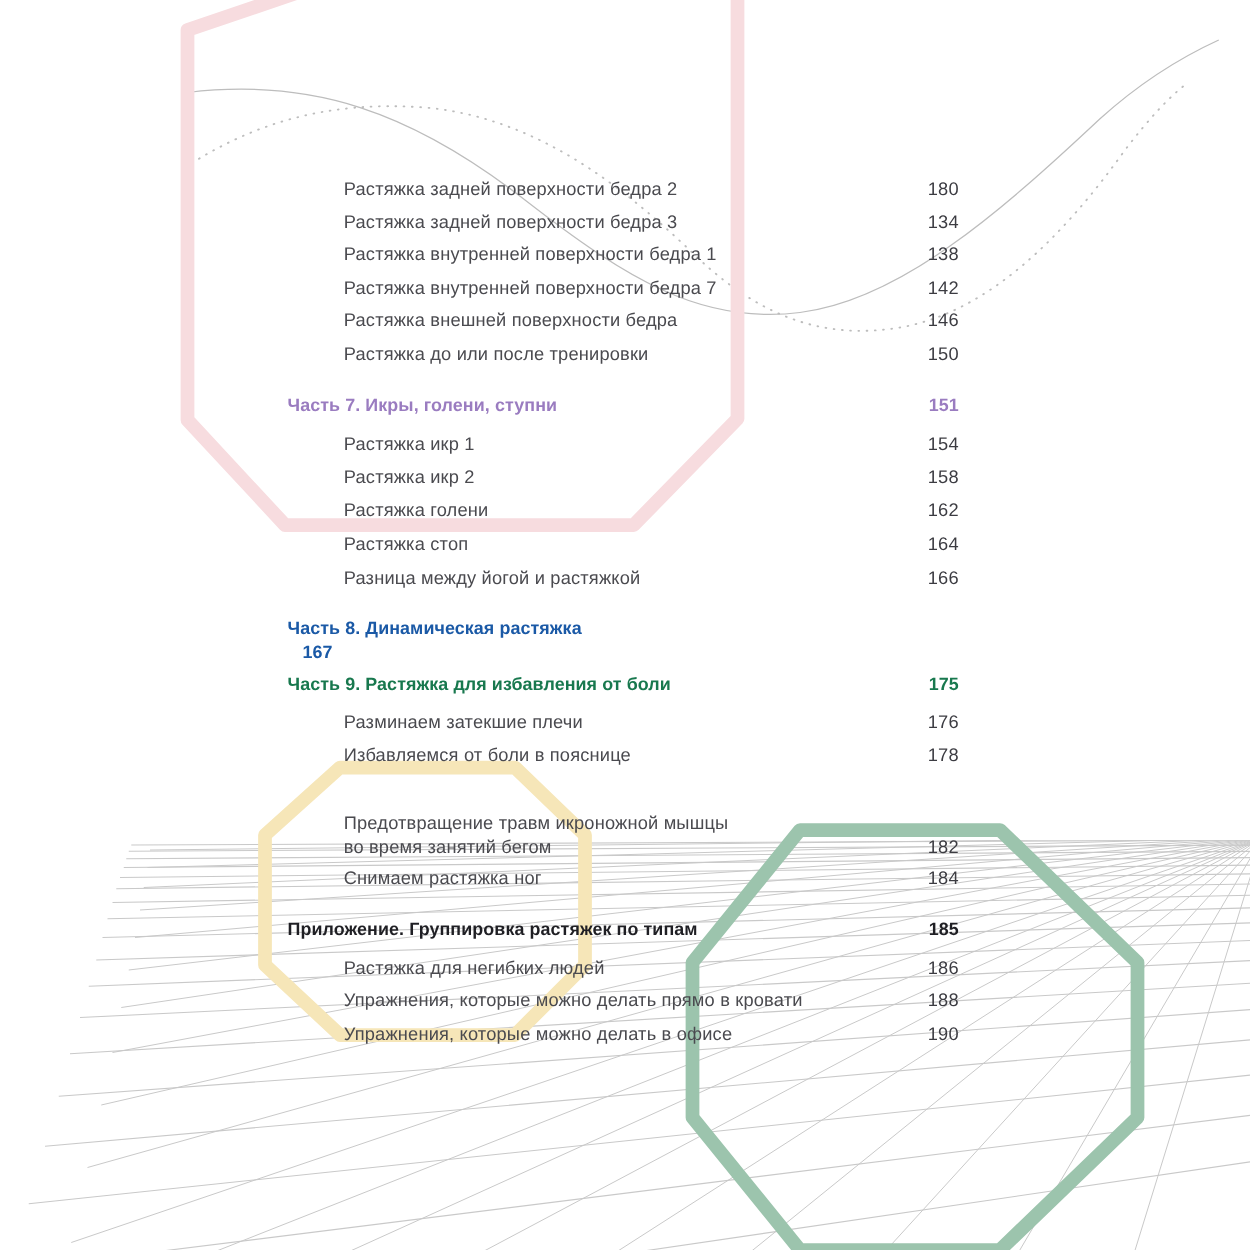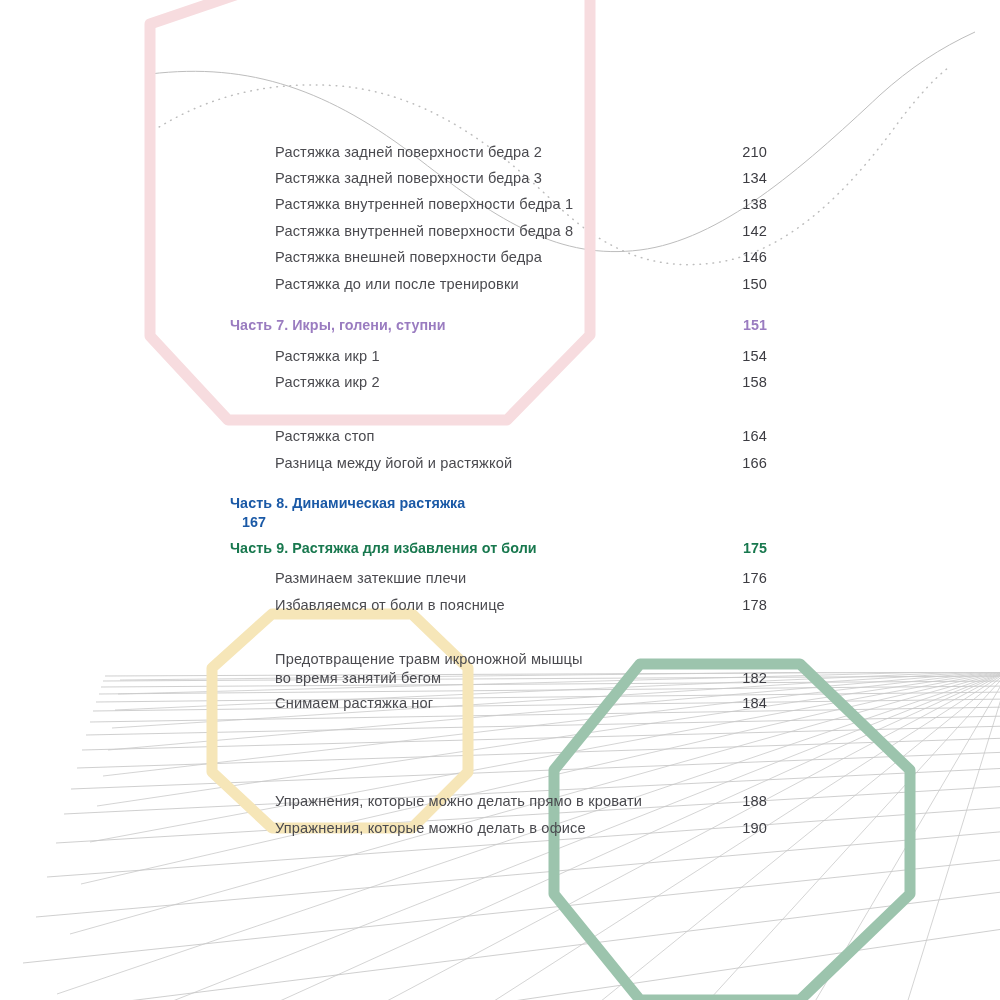--- a/index.html
+++ b/index.html
@@ -149,32 +149,32 @@
       <path d="M 272 614 L 412 614 L 468 668 L 468 772 L 412 828 L 272 828 L 212 772 L 212 668 Z" fill="none" stroke="#f6e6b8" stroke-width="11" stroke-linejoin="round"></path>
 
       <path d="M 640 664 L 800 664 L 910 770 L 910 894 L 800 1000 L 640 1000 L 554 894 L 554 770 Z" fill="none" stroke="#9cc4ad" stroke-width="11" stroke-linejoin="round"></path>
 
     </g>
   </svg>
 
   <div id="toc">
       <div class="row entry" style="top: 143px;">
         <span class="lbl">Растяжка задней поверхности бедра 2</span>
-        <span class="pg">210</span>
+        <span class="pg">180</span>
       </div>
       <div class="row entry" style="top: 169px;">
         <span class="lbl">Растяжка задней поверхности бедра 3</span>
         <span class="pg">134</span>
       </div>
       <div class="row entry" style="top: 195px;">
         <span class="lbl">Растяжка внутренней поверхности бедра 1</span>
         <span class="pg">138</span>
       </div>
       <div class="row entry" style="top: 222px;">
-        <span class="lbl">Растяжка внутренней поверхности бедра 8</span>
+        <span class="lbl">Растяжка внутренней поверхности бедра 7</span>
         <span class="pg">142</span>
       </div>
       <div class="row entry" style="top: 248px;">
         <span class="lbl">Растяжка внешней поверхности бедра</span>
         <span class="pg">146</span>
       </div>
       <div class="row entry" style="top: 275px;">
         <span class="lbl">Растяжка до или после тренировки</span>
         <span class="pg">150</span>
       </div>
@@ -182,20 +182,24 @@
         <span class="lbl">Часть 7. Икры, голени, ступни</span>
         <span class="pg">151</span>
       </div>
       <div class="row entry" style="top: 347px; gap: 17px;">
         <span class="lbl">Растяжка икр 1</span>
         <span class="pg">154</span>
       </div>
       <div class="row entry" style="top: 373px;">
         <span class="lbl">Растяжка икр 2</span>
         <span class="pg">158</span>
+      </div>
+      <div class="row entry" style="top: 400px;">
+        <span class="lbl">Растяжка голени</span>
+        <span class="pg">162</span>
       </div>
       <div class="row entry" style="top: 427px;">
         <span class="lbl">Растяжка стоп</span>
         <span class="pg">164</span>
       </div>
       <div class="row entry" style="top: 454px;">
         <span class="lbl">Разница между йогой и растяжкой</span>
         <span class="pg">166</span>
       </div>
       <div class="row part part-blue" style="top: 494px; flex-direction: column;">
@@ -216,20 +220,28 @@
       </div>
       <div class="row entry" style="top: 650px; gap: 32px;">
         <span class="lbl">Предотвращение травм икроножной мышцы
 во время занятий бегом</span>
         <span class="pg" style="margin-top: 19px;">182</span>
       </div>
       <div class="row entry" style="top: 694px;">
         <span class="lbl">Снимаем растяжка ног</span>
         <span class="pg">184</span>
       </div>
+      <div class="row part part-dark" style="top: 735px;">
+        <span class="lbl">Приложение. Группировка растяжек по типам</span>
+        <span class="pg">185</span>
+      </div>
+      <div class="row entry" style="top: 766px;">
+        <span class="lbl">Растяжка для негибких людей</span>
+        <span class="pg">186</span>
+      </div>
       <div class="row entry" style="top: 792px;">
         <span class="lbl">Упражнения, которые можно делать прямо в кровати</span>
         <span class="pg">188</span>
       </div>
       <div class="row entry" style="top: 819px;">
         <span class="lbl">Упражнения, которые можно делать в офисе</span>
         <span class="pg">190</span>
       </div>
     </div>
 

